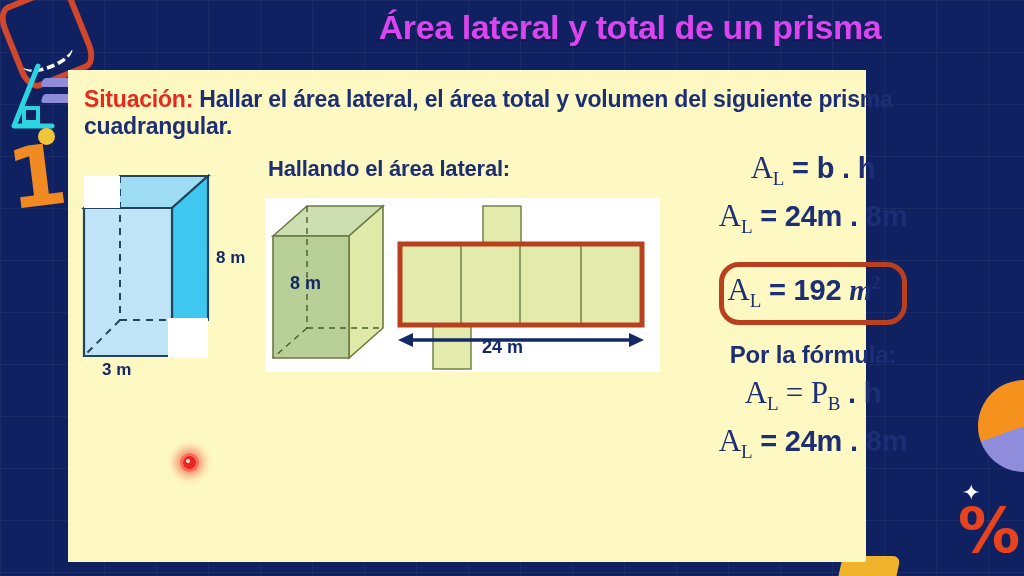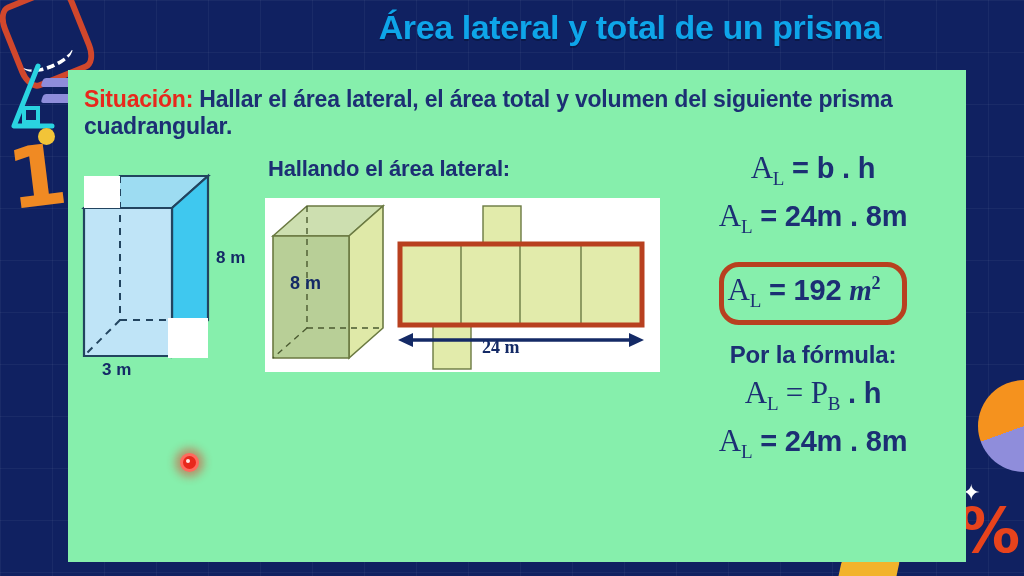--- a/index.html
+++ b/index.html
@@ -19,21 +19,21 @@
     position:absolute;inset:0;
     background-image:
       linear-gradient(to right, rgba(255,255,255,.045) 1px, transparent 1px),
       linear-gradient(to bottom, rgba(255,255,255,.045) 1px, transparent 1px);
     background-size:52px 52px;
     pointer-events:none;
   }
   
   .title{
     position:absolute;left:300px;top:8px;width:660px;
-    color:#0ea5e9;
+    color:#d946ef;
     font-size:34px;font-weight:bold;
     letter-spacing:-0.4px;
     text-align:center;
     text-shadow:0 2px 0 rgba(0,0,0,.25);
     white-space:nowrap;
   }
   
   .deco{position:absolute;pointer-events:none;}
   .can{
     left:8px;top:-8px;width:66px;height:78px;
@@ -87,22 +87,22 @@
   .pct{
     left:958px;top:500px;color:#e8431c;font-size:62px;font-weight:bold;
     font-family:"DejaVu Sans", sans-serif;line-height:1;
   }
   .ybar{
     left:840px;top:556px;width:58px;height:26px;background:#f2b32c;
     border-radius:8px 8px 0 0;transform:skewX(-12deg);
   }
   
   .panel{
-    position:absolute;left:68px;top:70px;width:898px;height:492px;
-    background:#86efac;
+    position:absolute;left:68px;top:70px;width:798px;height:492px;
+    background:#fef9c3;
   }
   
   .situacion{
     position:absolute;left:16px;top:16px;width:870px;
     font-size:23px;font-weight:bold;color:#1c2f74;
     line-height:1.18;letter-spacing:-0.2px;
   }
   .situacion .lead{color:#e8281c;}
   
   .subheading{
@@ -134,21 +134,21 @@
   }
   .arrow-lbl{
     position:absolute;left:222px;top:203px;font-size:18px;font-weight:bold;
     color:#142a66;white-space:nowrap;
   }
   .green-arrow{
     position:absolute;left:193px;top:207px;width:26px;height:10px;
   }
   .dim24{
     position:absolute;left:414px;top:267px;font-size:18px;font-weight:bold;
-    color:#142a66;white-space:nowrap;font-family:Liberation Serif, serif;
+    color:#142a66;white-space:nowrap;
   }
   
   .formulas{
     position:absolute;left:600px;top:80px;width:290px;
     text-align:center;color:#1c2f74;
   }
   .frow{
     font-size:29px;font-weight:bold;letter-spacing:-0.2px;
     margin-bottom:8px;white-space:nowrap;
   }

